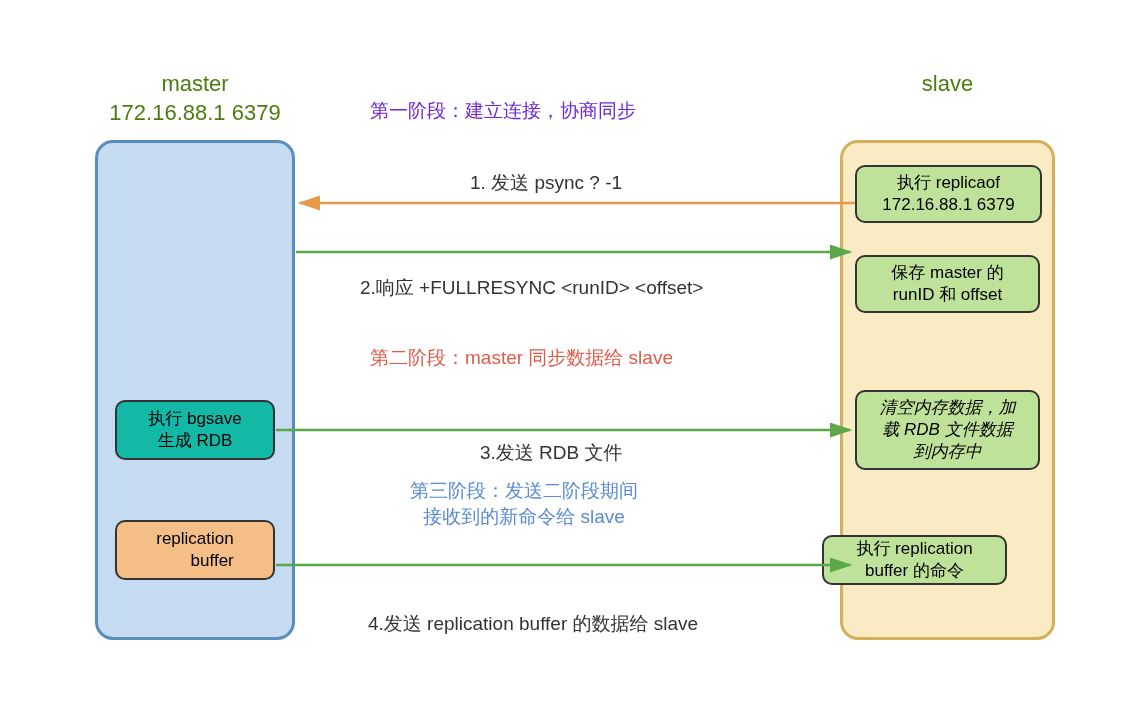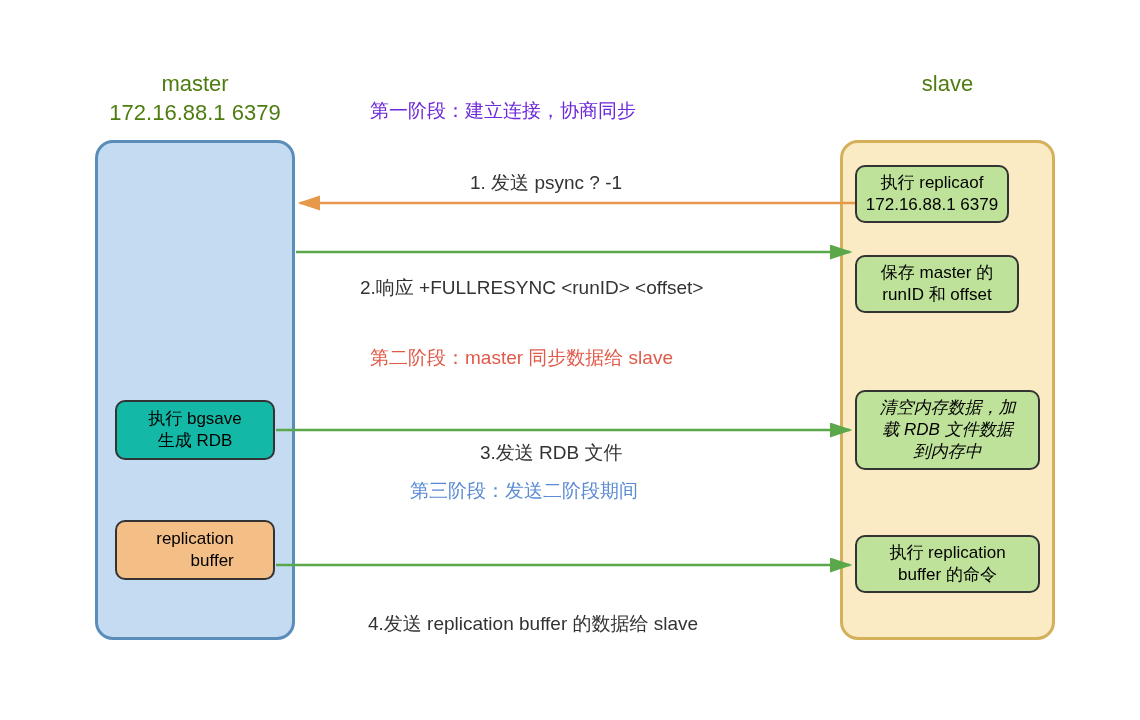--- a/index.html
+++ b/index.html
@@ -87,42 +87,43 @@
 <div class="inner-box white-box" style="left:115px; top:400px; width:160px; height:60px;">
   <span style="white-space:pre-line;">执行 bgsave
 生成 RDB</span>
 </div>
 <div class="inner-box orange-box" style="left:115px; top:520px; width:160px; height:60px;">
   <span style="white-space:pre-line;text-align:right;">replication
 buffer</span>
 </div>
 
 <div class="slave-box"></div>
-<div class="inner-box green-box" style="left:855px; top:165px; width:154px; height:58px;">
+<div class="inner-box green-box" style="left:855px; top:165px; width:187px; height:58px;">
   <span style="white-space:pre-line;">执行 replicaof
 172.16.88.1 6379</span>
 </div>
-<div class="inner-box green-box" style="left:855px; top:255px; width:164px; height:58px;">
+<div class="inner-box green-box" style="left:855px; top:255px; width:185px; height:58px;">
   <span style="white-space:pre-line;">保存 master 的
 runID 和 offset</span>
 </div>
 <div class="inner-box green-box" style="left:855px; top:390px; width:185px; height:80px;font-style:italic;">
   <span style="white-space:pre-line;">清空内存数据，加
 载 RDB 文件数据
 到内存中</span>
 </div>
-<div class="inner-box green-box" style="left:855px; top:535px; width:185px; height:58px;">
+<div class="inner-box green-box" style="left:822px; top:535px; width:185px; height:50px;">
   <span style="white-space:pre-line;">执行 replication
 buffer 的命令</span>
 </div>
 
 <div class="label green-text" style="left:370px; top:98px;">第一阶段：建立连接，协商同步</div>
 <div class="label red-text" style="left:370px; top:345px;">第二阶段：master 同步数据给 slave</div>
 <div class="label blue-text" style="left:410px; top:478px; text-align:center;">
   <span>第三阶段：发送二阶段期间</span><br>
+  <span>接收到的新命令给 slave</span>
 </div>
 
 <div class="label black-text" style="left:470px; top:170px;">1. 发送 psync ? -1</div>
 <div class="label black-text" style="left:360px; top:275px;">2.响应 +FULLRESYNC &lt;runID&gt; &lt;offset&gt;</div>
 <div class="label black-text" style="left:480px; top:440px;">3.发送 RDB 文件</div>
 <div class="label black-text" style="left:368px; top:590px;margin-top:21px;">4.发送 replication buffer 的数据给 slave</div>
 
 <svg class="arrows">
   <defs>
     <marker id="arrow-orange" markerWidth="10" markerHeight="10" refX="8" refY="3" orient="auto">

